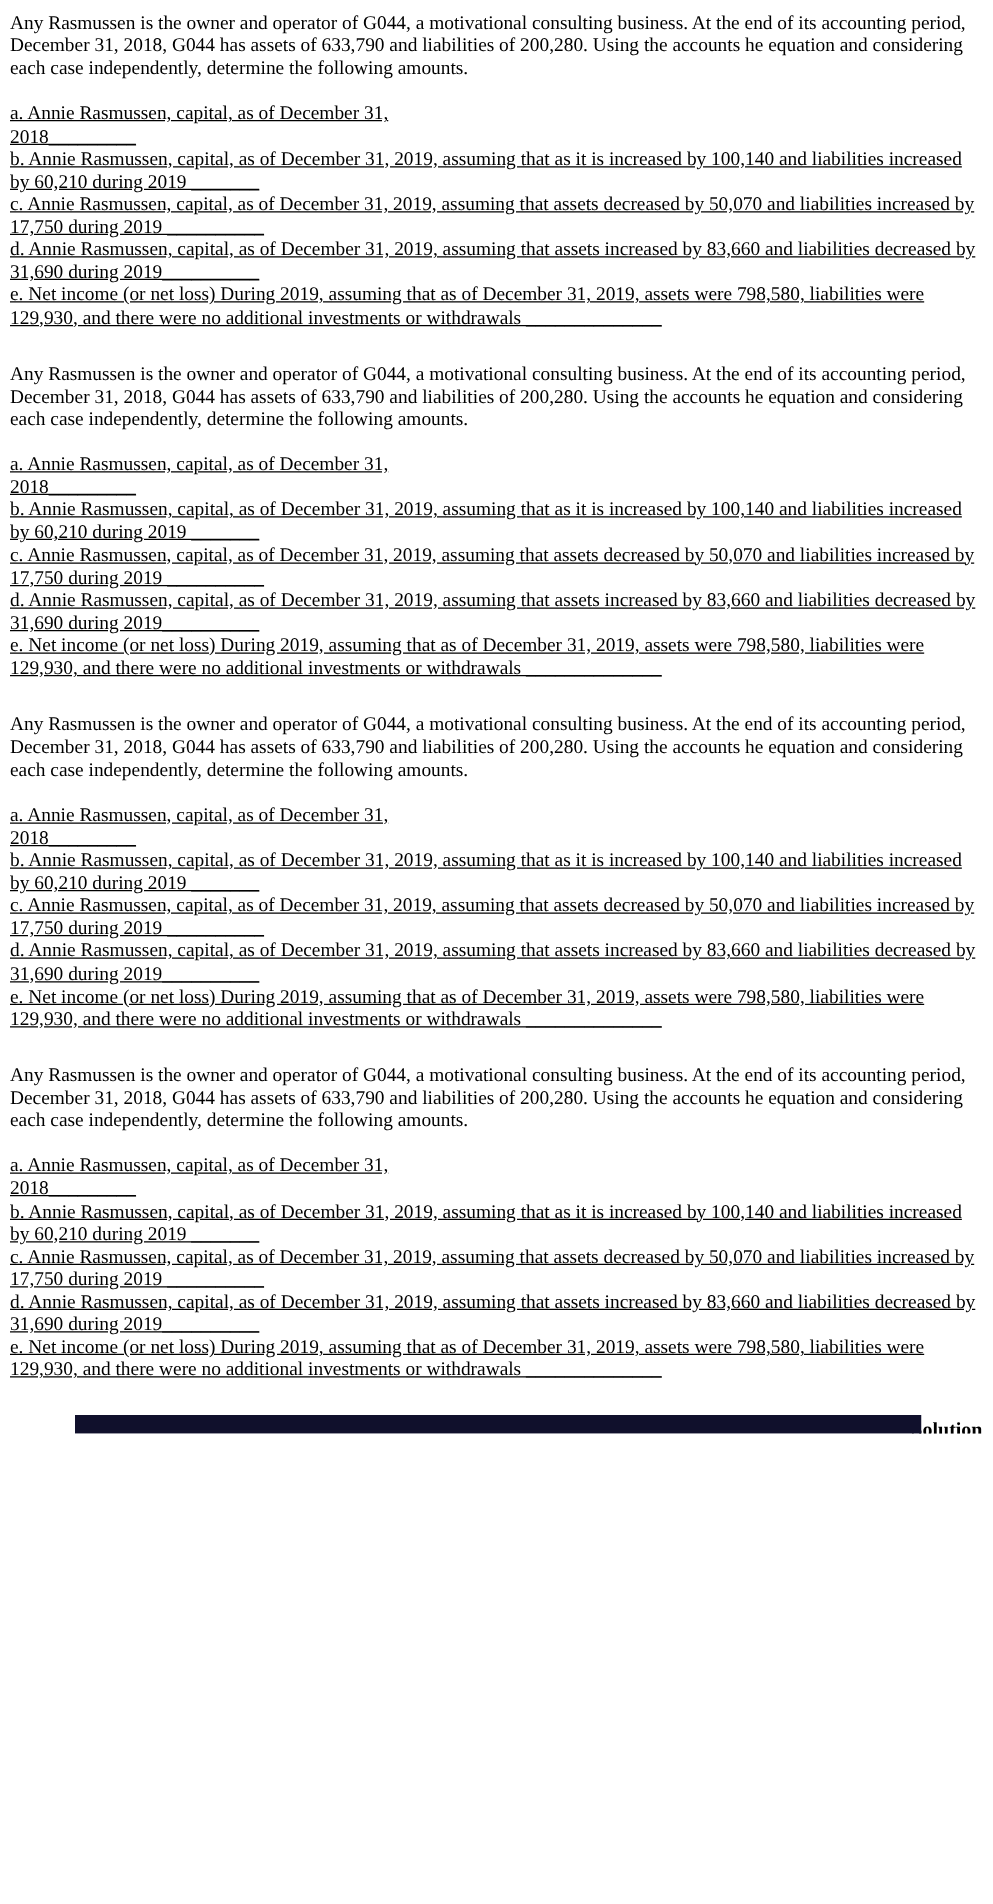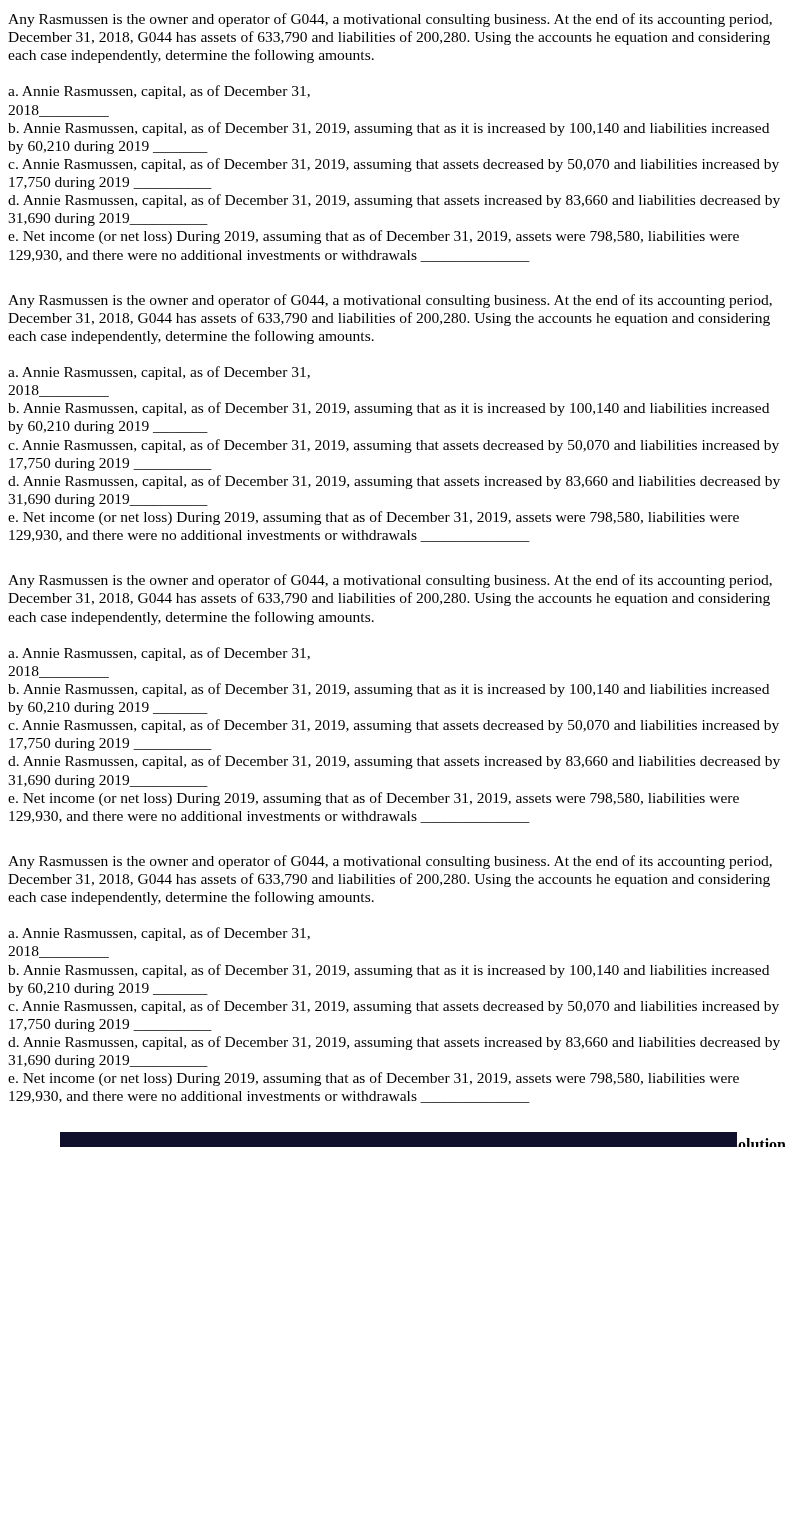--- a/index.html
+++ b/index.html
@@ -12,21 +12,21 @@
     background: #ffffff;
     font-family: "Liberation Serif", serif;
     font-size: 15.5px;
     line-height: 1.17;
     color: #000000;
     padding: 10px 8px 0 8px;
     overflow: hidden;
   }
   .problem-block { margin: 0 0 27px 0; }
   .intro { margin: 0 0 18px 0; }
-  .item { margin: 0; white-space: pre-line; }
+  .item { margin: 0; white-space: pre-line; text-decoration: underline; }
   .solution-heading {
     font-weight: bold;
     font-size: 16px;
     margin: 30px 0 0 0;
     text-align: right;
   }
   .avatar-wrap {
     margin-top: 30px;
     text-align: center;
   }

